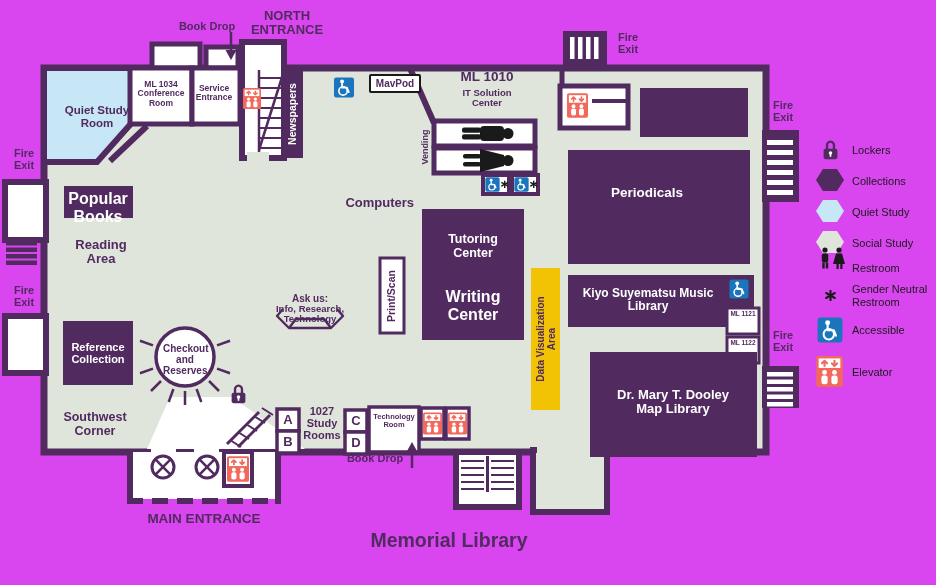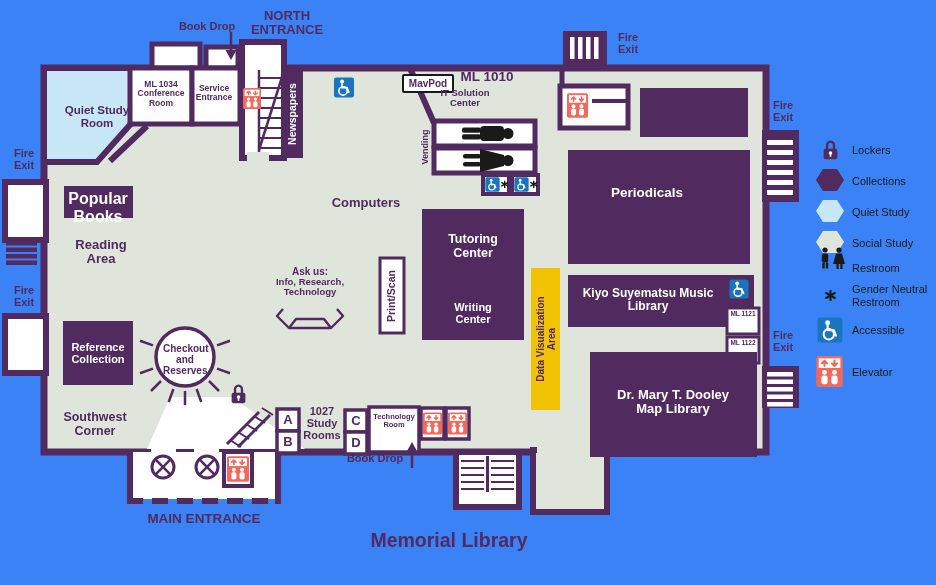--- a/index.html
+++ b/index.html
@@ -1,16 +1,16 @@
 <!DOCTYPE html>
 <html><head>
 <meta charset="utf-8">
 <style>
   html,body{margin:0;padding:0;background:#fff;}
-  .stage{position:relative;width:936px;height:585px;background:#3b82f6;overflow:hidden;
+  .stage{position:relative;width:936px;height:585px;background:#d946ef;overflow:hidden;
          font-family:"Liberation Sans","DejaVu Sans",sans-serif;}
   .stage svg{position:absolute;left:0;top:0;}
   .lbl{position:absolute;color:#512A5F;font-weight:bold;text-align:center;line-height:1.1;}
   .white{color:#ffffff;}
   .vert{transform:rotate(-90deg);display:flex;align-items:center;justify-content:center;}
   .legend-lbl{position:absolute;left:852px;width:82px;color:#1a1a1a;font-weight:normal;
               font-size:11px;text-align:left;line-height:1.15;}
   .mavpod{position:absolute;background:#fff;border:2.5px solid #1a1a1a;border-radius:2px;
           color:#512A5F;font-weight:bold;text-align:center;}
 </style>
@@ -269,38 +269,38 @@
     <use href="#sym-elevator" x="816" y="356" width="27" height="31"></use>
   </g>
 </svg>
 
 <div class="lbl" style="left:239px;top:9px;width:96px;font-size:13px;">NORTH ENTRANCE</div>
 <div class="lbl" style="left:172px;top:20px;width:70px;font-size:11px;">Book Drop</div>
 <div class="lbl" style="left:53px;top:104px;width:88px;font-size:11.5px;">Quiet Study Room</div>
 <div class="lbl" style="left:133px;top:80px;width:56px;font-size:8.5px;">ML 1034 Conference Room</div>
 <div class="lbl" style="left:188px;top:84px;width:52px;font-size:8.5px;">Service Entrance</div>
 <div class="lbl vert white" style="left:248px;top:107px;width:90px;height:14px;font-size:10.5px;">Newspapers</div>
-<div class="mavpod" style="left:369px;top:74px;width:48px;height:15px;font-size:10px;line-height:15px;margin-left:33px;">MavPod</div>
+<div class="mavpod" style="left:369px;top:74px;width:48px;height:15px;font-size:10px;line-height:15px;">MavPod</div>
 <div class="lbl" style="left:447px;top:70px;width:80px;font-size:13.5px;">ML 1010</div>
-<div class="lbl" style="left:425px;top:88px;width:80px;font-size:9.5px;">IT Solution Center</div>
+<div class="lbl" style="left:447px;top:88px;width:80px;font-size:9.5px;">IT Solution Center</div>
 <div class="lbl vert" style="left:399px;top:141px;width:54px;height:12px;font-size:9px;">Vending</div>
 
 <div class="lbl" style="left:610px;top:31px;width:36px;font-size:11px;">Fire Exit</div>
 <div class="lbl" style="left:765px;top:99px;width:36px;font-size:11px;">Fire Exit</div>
 <div class="lbl" style="left:765px;top:329px;width:36px;font-size:11px;">Fire Exit</div>
 <div class="lbl" style="left:6px;top:147px;width:36px;font-size:11px;">Fire Exit</div>
 <div class="lbl" style="left:6px;top:284px;width:36px;font-size:11px;">Fire Exit</div>
 
 <div class="lbl white" style="left:569px;top:186px;width:156px;font-size:13.5px;">Periodicals</div>
-<div class="lbl" style="left:318px;top:196px;width:96px;font-size:13px;">Computers</div>
+<div class="lbl" style="left:318px;top:196px;width:96px;font-size:13px;text-align:right;">Computers</div>
 <div class="lbl white" style="left:438px;top:233px;width:70px;font-size:12.5px;">Tutoring Center</div>
-<div class="lbl white" style="left:438px;top:301px;width:70px;font-size:11px;">Writing Center</div>
+<div class="lbl white" style="left:438px;top:288px;width:70px;font-size:16px;">Writing Center</div>
 <div class="lbl vert" style="left:354px;top:289px;width:76px;height:14px;font-size:10.5px;">Print/Scan</div>
 
-<div class="lbl" style="left:256px;top:266px;width:108px;font-size:9.5px;">
+<div class="lbl" style="left:256px;top:293px;width:108px;font-size:9.5px;">
   <div style="font-size:10px;">Ask us:</div>
   <div>Info, Research,</div>
   <div>Technology</div>
 </div>
 
 <div class="lbl vert" style="left:496px;top:324px;width:100px;height:30px;font-size:10px;">Data Visualization Area</div>
 <div class="lbl white" style="left:578px;top:287px;width:140px;font-size:12px;">Kiyo Suyematsu Music Library</div>
 <div class="lbl" style="left:730px;top:310px;width:26px;font-size:6.5px;">ML 1121</div>
 <div class="lbl" style="left:730px;top:339px;width:26px;font-size:6.5px;">ML 1122</div>
 <div class="lbl white" style="left:608px;top:388px;width:130px;font-size:13px;">Dr. Mary T. Dooley Map Library</div>

